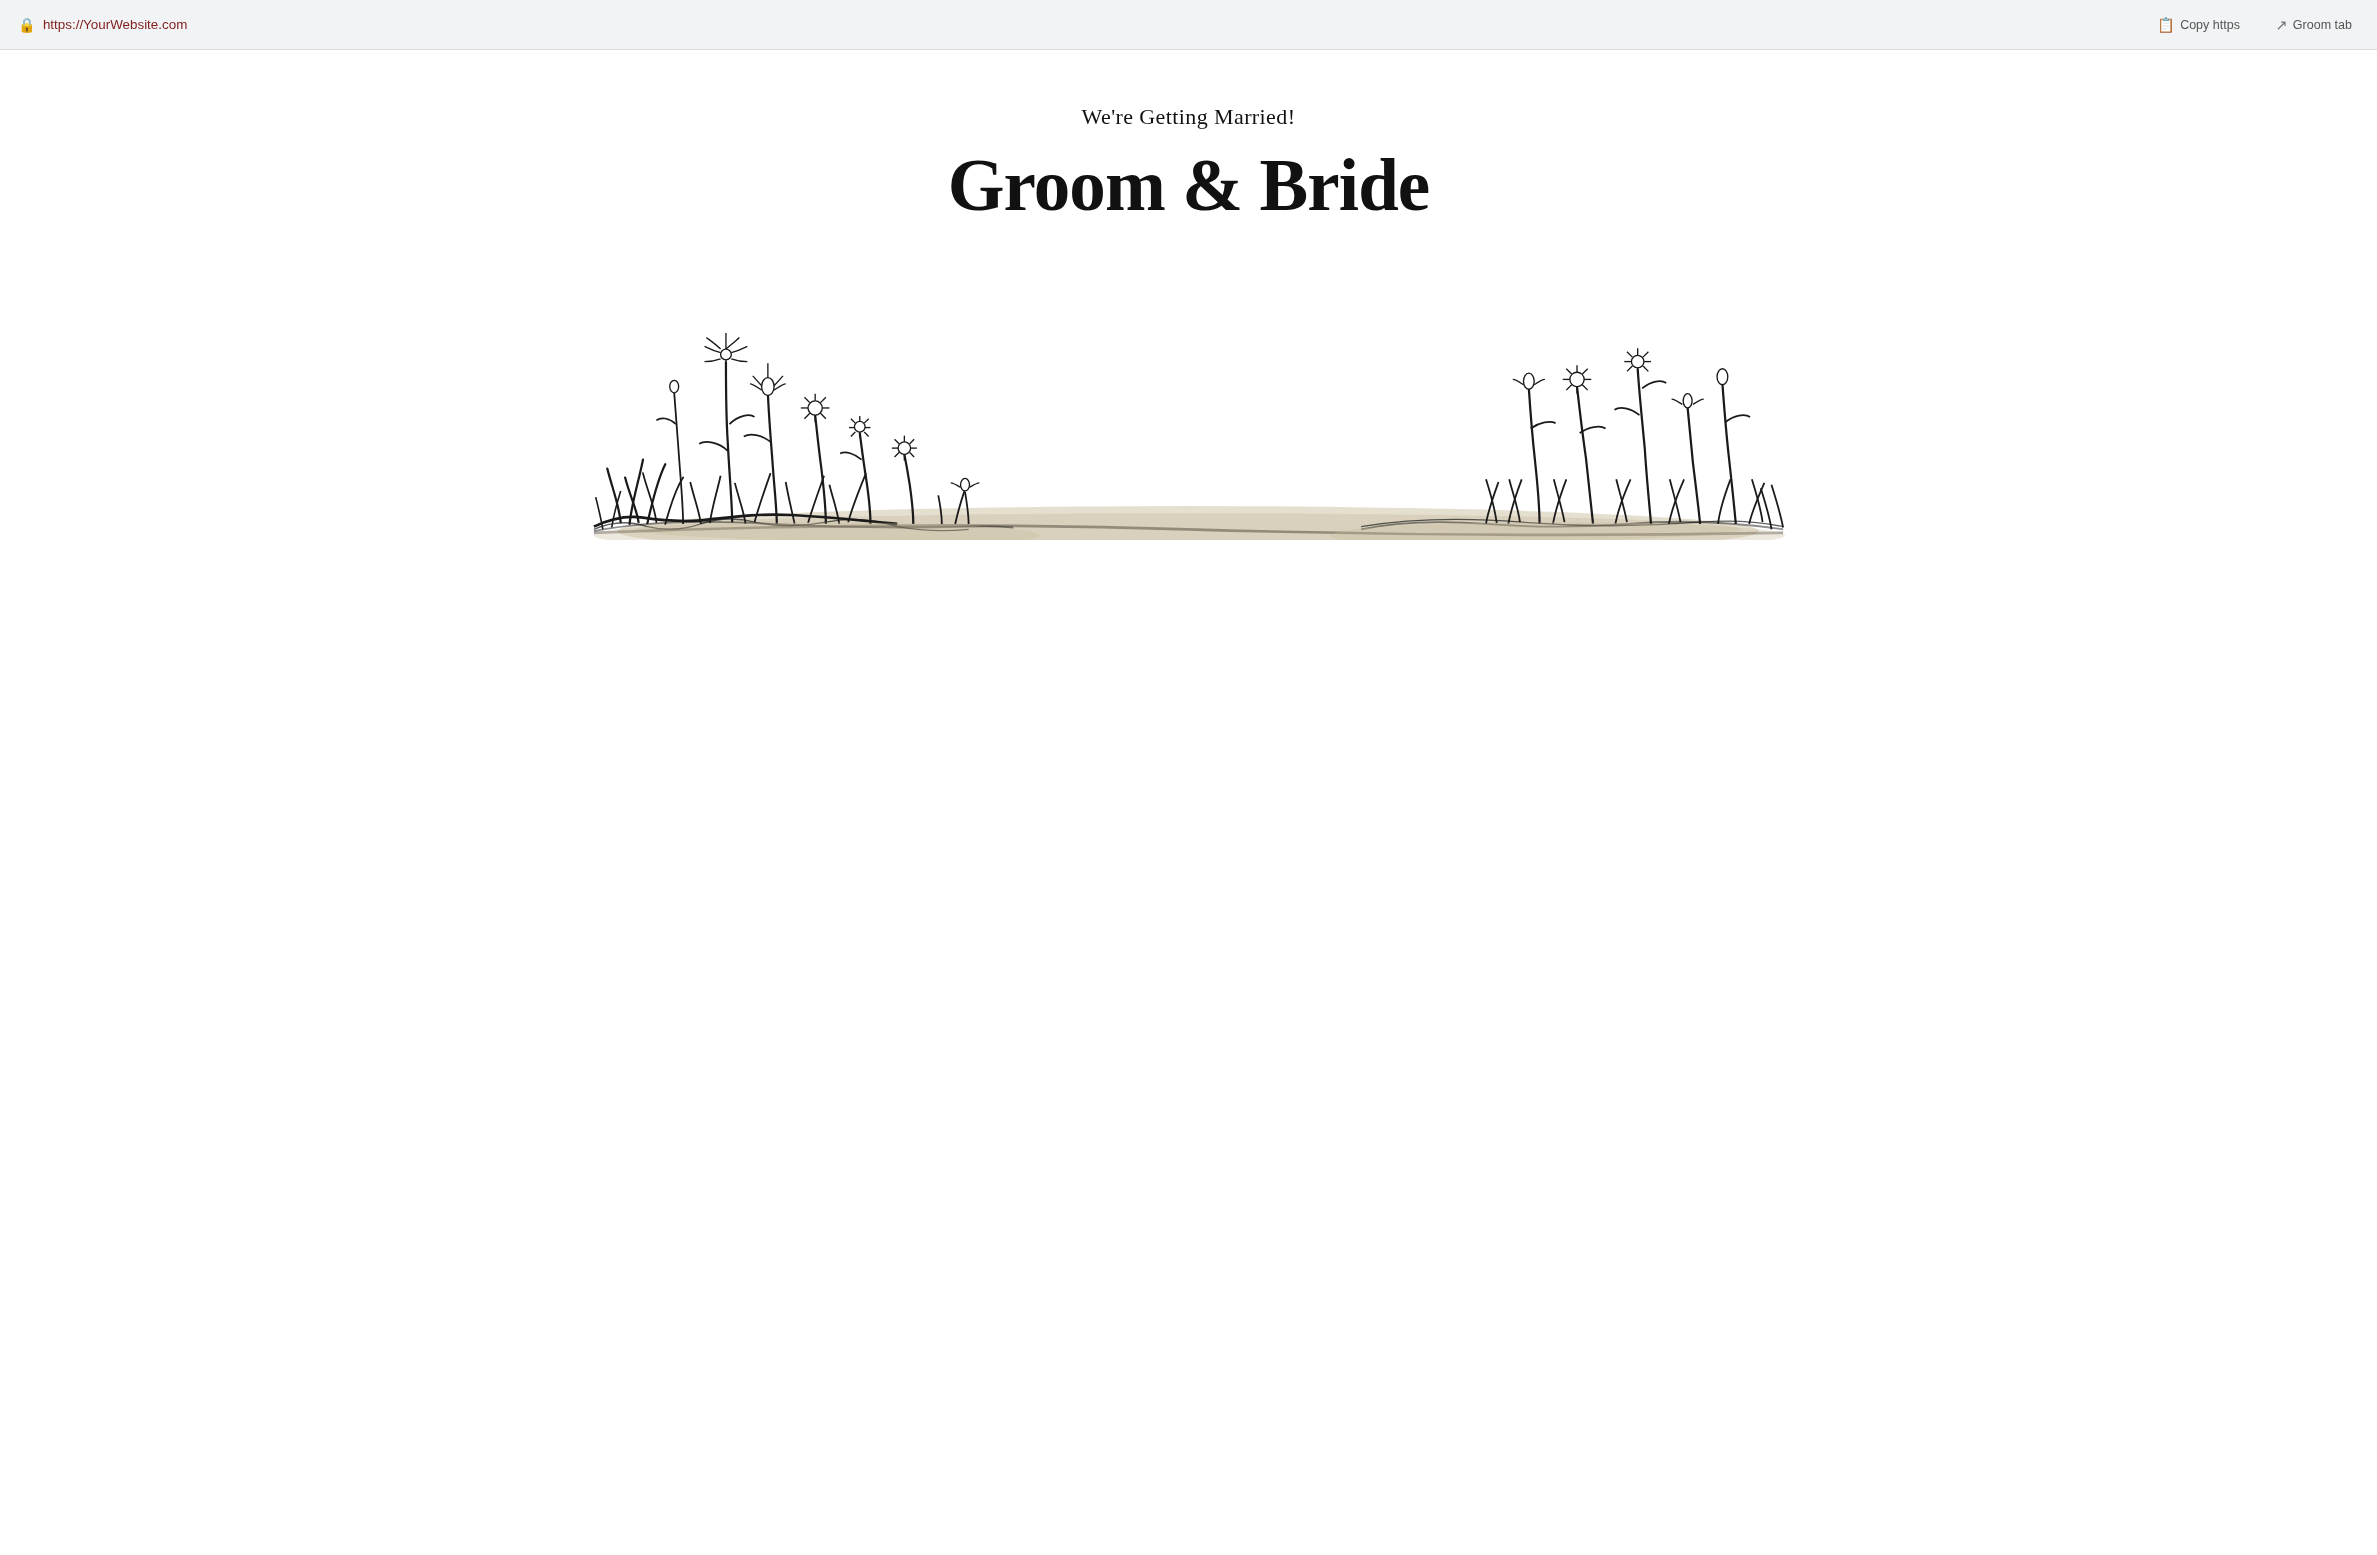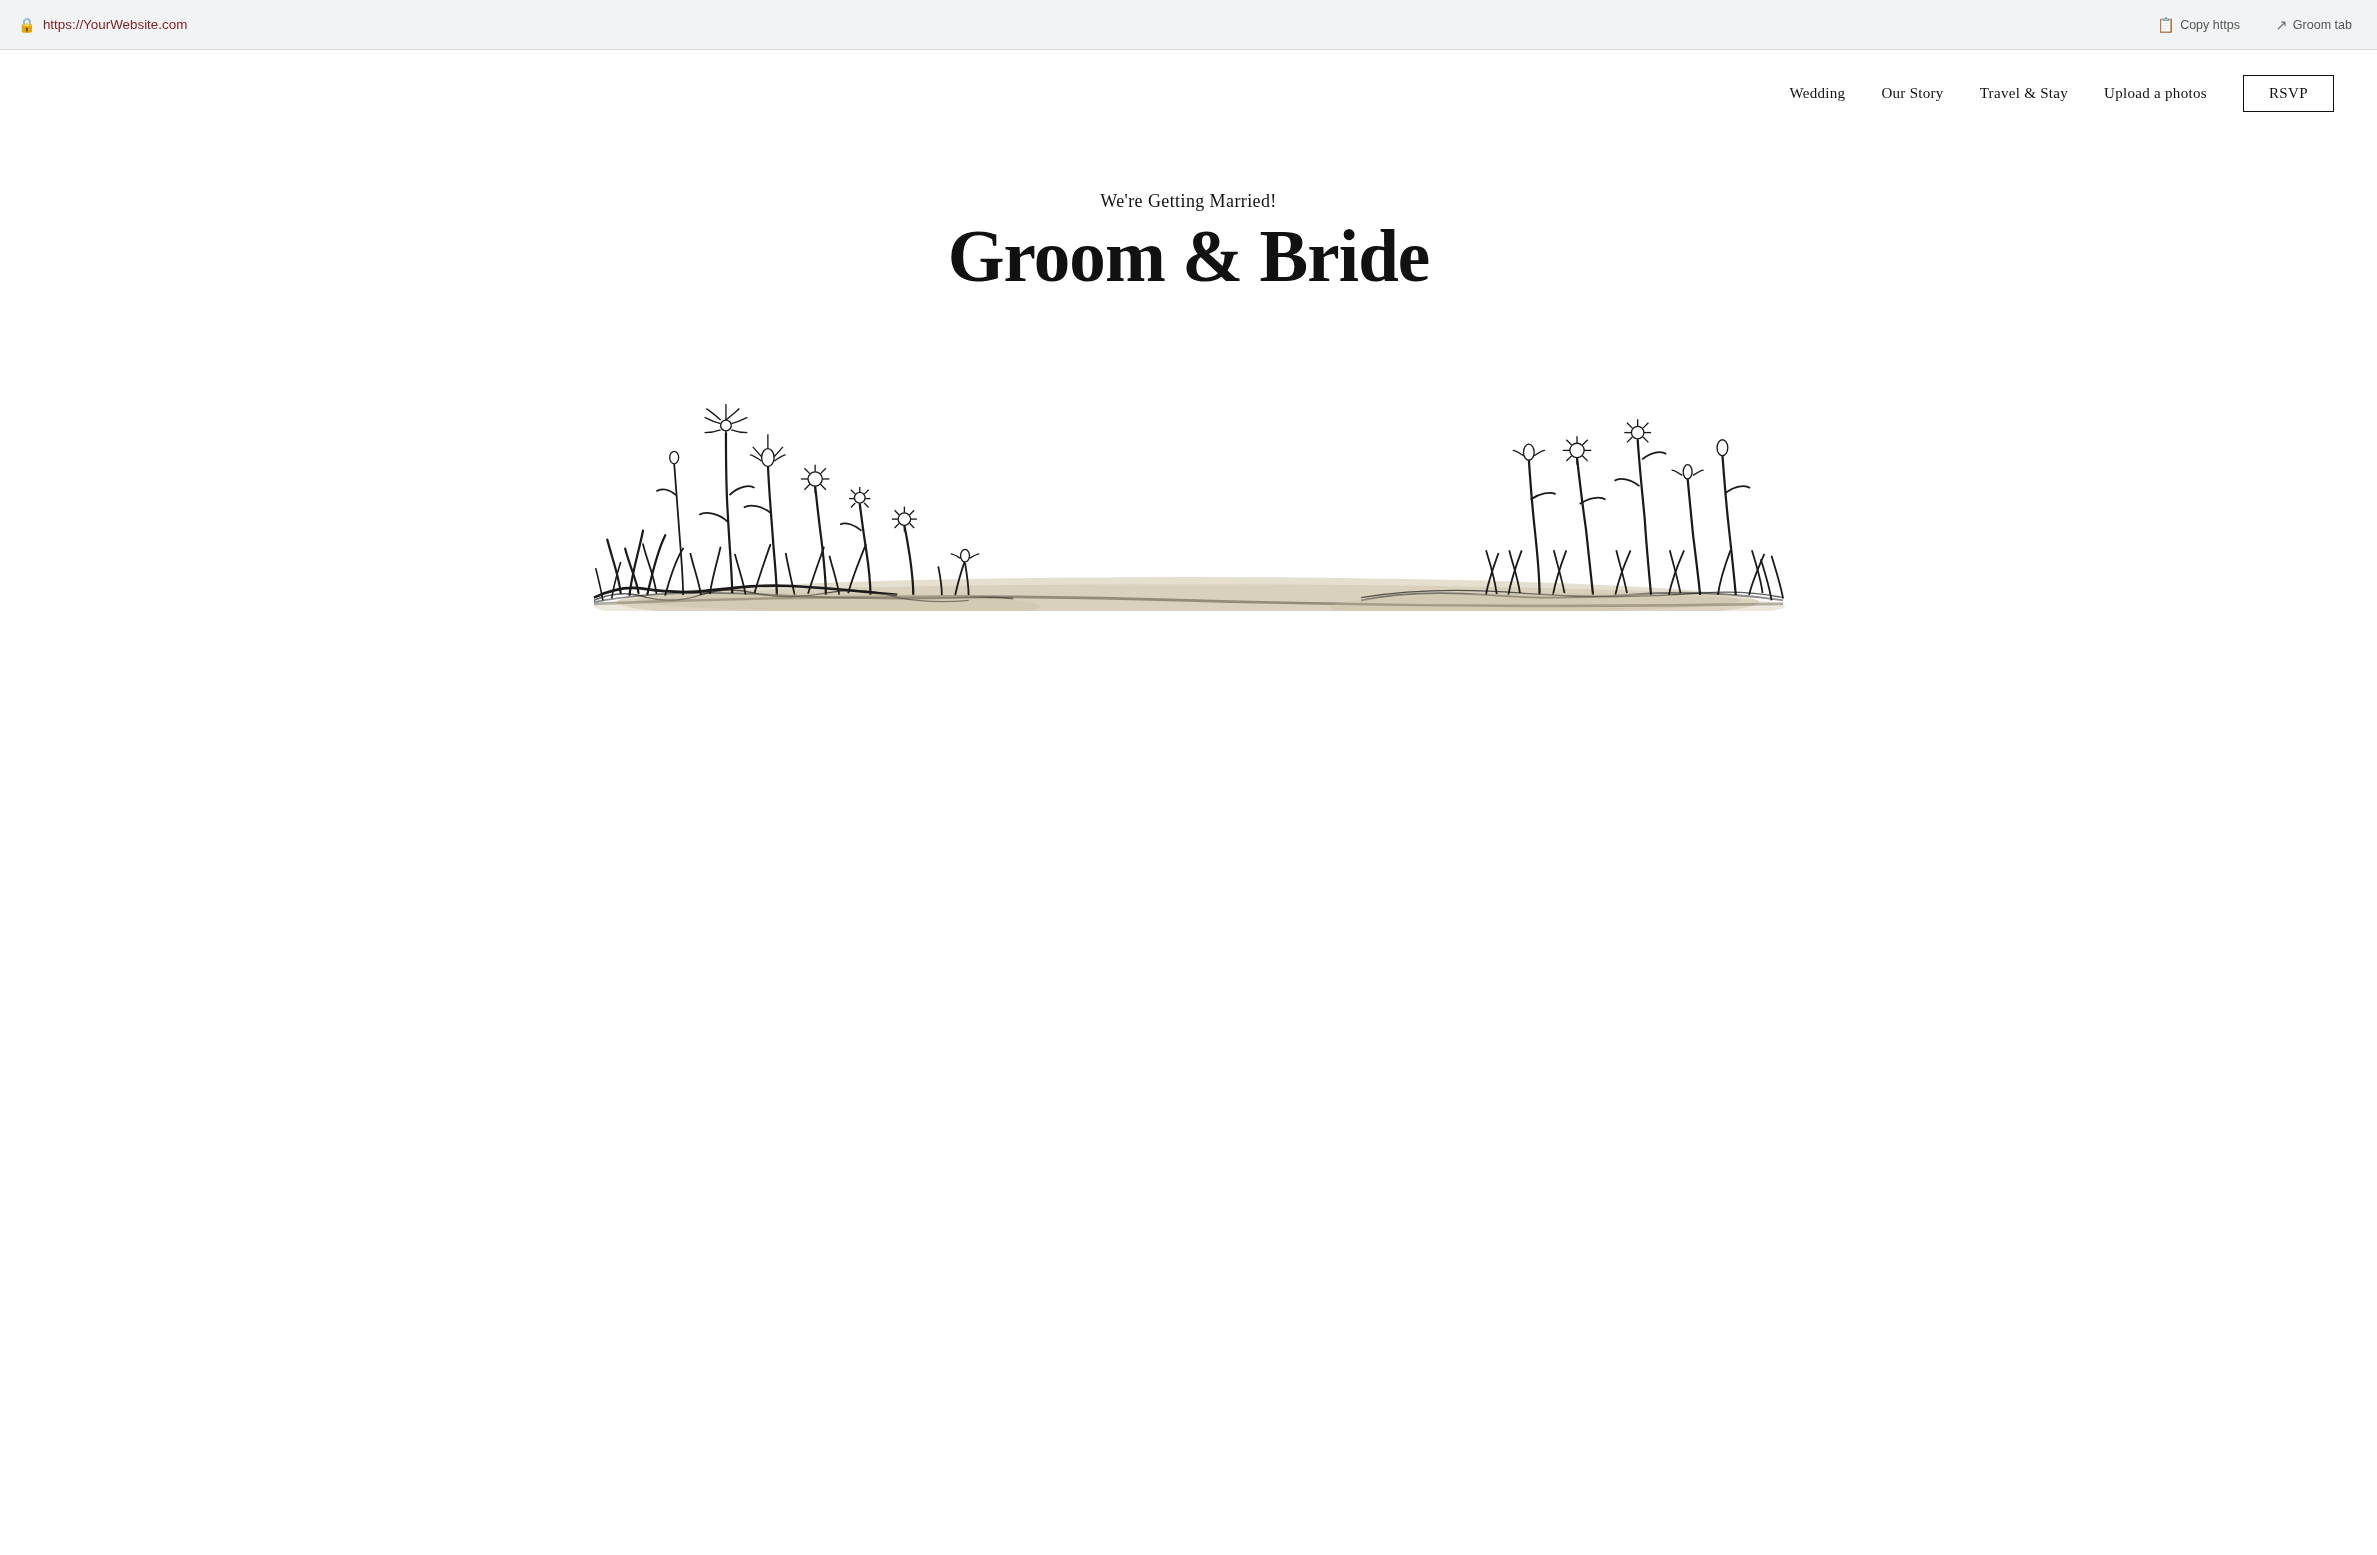--- a/index.html
+++ b/index.html
@@ -110,24 +110,24 @@
       display: flex;
       flex-direction: column;
       align-items: center;
       justify-content: center;
       padding-top: 54px;
       position: relative;
       overflow: hidden;
     }
 
     .hero-subtitle {
-      font-size: 18px;
+      font-size: 22px;
       color: #111;
       font-family: Georgia, serif;
-      margin-bottom: 3px;
+      margin-bottom: 14px;
       letter-spacing: 0.4px;
     }
 
     .hero-title {
       font-size: 73px;
       color: #111;
       font-family: Georgia, 'Times New Roman', serif;
       font-weight: 700;
       letter-spacing: -0.9px;
       margin-bottom: 0px;
@@ -164,27 +164,20 @@
     </button>
     <button class="browser-action-btn">
       <span class="btn-icon">↗</span>
       <span>Groom tab</span>
     </button>
   </div>
 </div>
 
 <div class="website-container">
 
-  <nav class="navbar">
-    <a class="nav-link" href="#">Wedding</a>
-    <a class="nav-link" href="#">Our Story</a>
-    <a class="nav-link" href="#">Travel &amp; Stay</a>
-    <a class="nav-link" href="#">Upload a photos</a>
-    <button class="rsvp-btn">RSVP</button>
-  </nav>
 
   <section class="hero-section">
     <p class="hero-subtitle">We're Getting Married!</p>
     <h1 class="hero-title">Groom &amp; Bride</h1>
 
     <div class="floral-container">
       <svg class="floral-svg" viewBox="0 0 1333 380" xmlns="http://www.w3.org/2000/svg" preserveAspectRatio="xMidYMax meet">
 
         <ellipse cx="666" cy="370" rx="640" ry="28" fill="#d4c9b0" opacity="0.6"></ellipse>
         <ellipse cx="666" cy="368" rx="620" ry="18" fill="#c8bca0" opacity="0.4"></ellipse>

